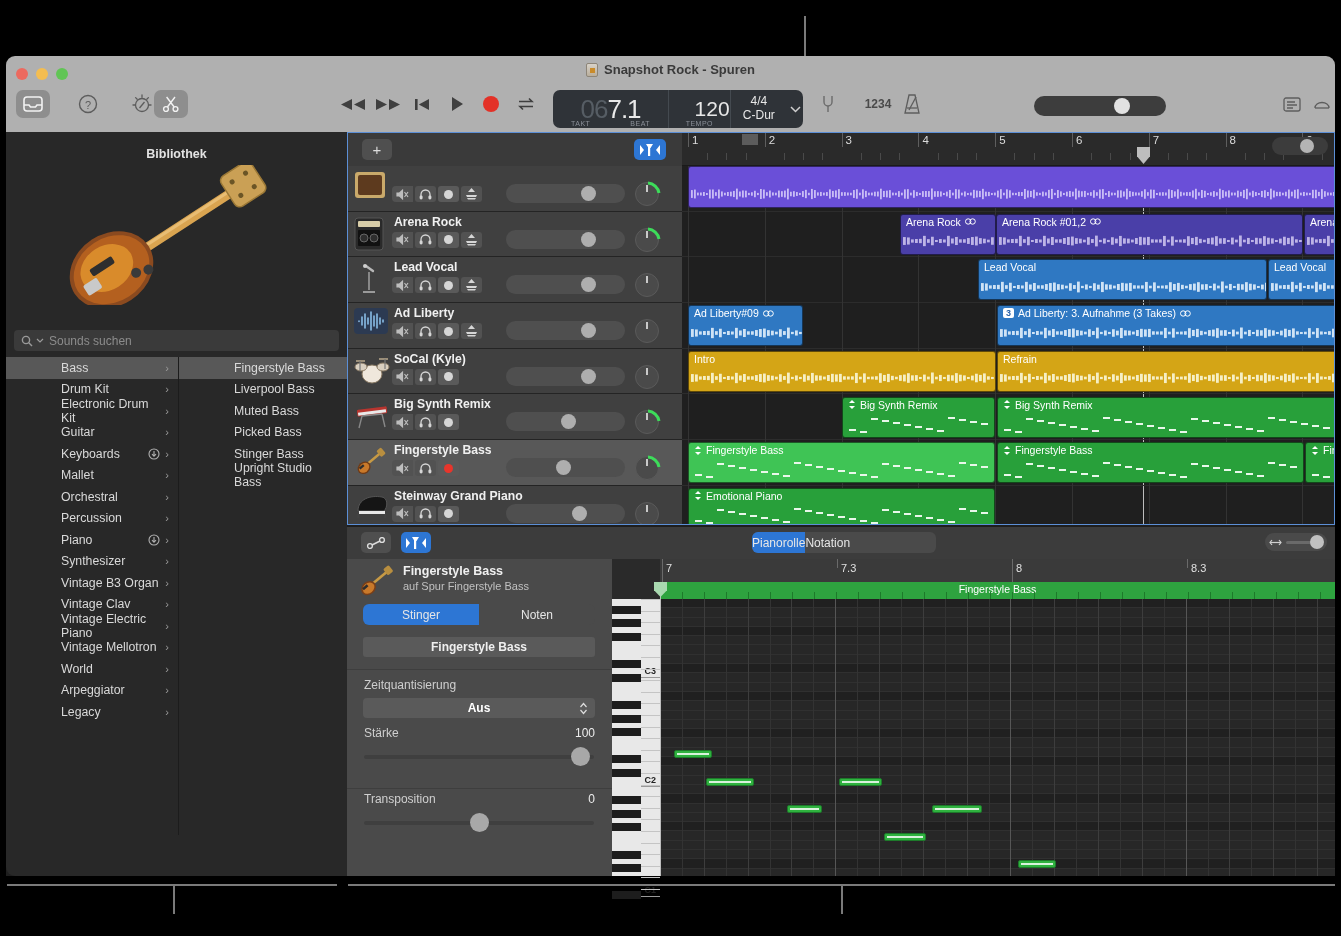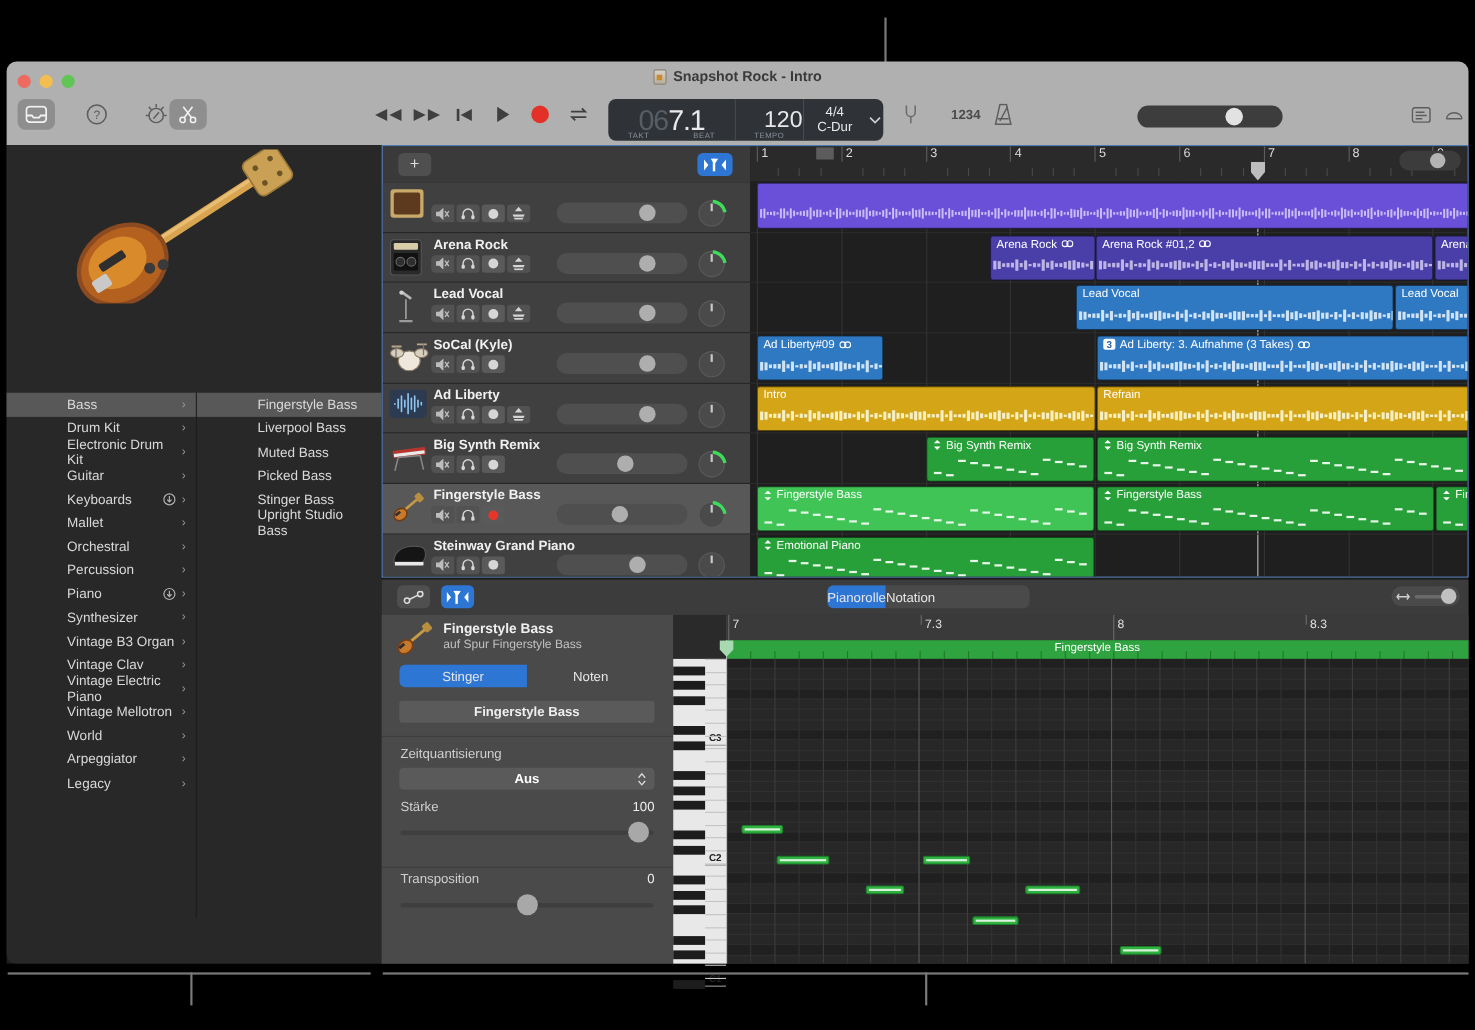--- a/index.html
+++ b/index.html
@@ -220,21 +220,21 @@
   <div class="annot" style="left:348px;top:884px;width:987px;height:2px;"></div>
 
   <div class="titlebar">
     <div class="traffic">
       <div class="tl r"></div>
       <div class="tl y"></div>
       <div class="tl g"></div>
     </div>
     <div class="wtitle">
       <span class="docicon"></span>
-      <span>Snapshot Rock - Intro</span>
+      <span>Snapshot Rock - Spuren</span>
     </div>
 
     <div class="toolbar">
 
       <div class="tbtn box" style="left:10px;top:6px;width:34px;height:28px;">
         <svg width="20" height="16" viewBox="0 0 20 16">
           <rect x="1" y="1" width="18" height="14" rx="3" fill="none" stroke="#f2f2f2" stroke-width="1.6"></rect>
           <path d="M1 9h5l1.5 2h5L14 9h5" fill="none" stroke="#f2f2f2" stroke-width="1.6"></path>
         </svg>
       </div>
@@ -354,20 +354,21 @@
           <path d="M2 12a7 5.5 0 1 1 14 0"></path>
             <path d="M2 12h14"></path>
         </svg>
       </div>
     </div>
   </div>
 
   <div class="content">
 
     <div class="library">
+      <div class="lib-title">Bibliothek</div>
 
       <div class="lib-art">
         <svg width="240" height="140" viewBox="0 0 240 140" style="position:absolute;left:50px;top:4px;">
           <g transform="rotate(-33 120 70)">
             <rect x="60" y="60" width="130" height="9" rx="3" fill="#d9a450"></rect>
             <rect x="60" y="61" width="130" height="3" fill="#e8bd74"></rect>
             <rect x="186" y="46" width="36" height="36" rx="6" fill="#caa055" stroke="#9b7836" stroke-width="1.5"></rect>
             <circle cx="196" cy="56" r="2.5" fill="#6b5526"></circle>
               <circle cx="212" cy="56" r="2.5" fill="#6b5526"></circle>
             <circle cx="196" cy="72" r="2.5" fill="#6b5526"></circle>
@@ -376,20 +377,30 @@
             <ellipse cx="47" cy="64" rx="40" ry="32" fill="#b4601f"></ellipse>
             <ellipse cx="44" cy="60" rx="28" ry="22" fill="#d98b2b"></ellipse>
             <rect x="28" y="52" width="26" height="8" rx="2" fill="#2e2e2e"></rect>
             <rect x="14" y="62" width="16" height="12" rx="2" fill="#c9c9c9"></rect>
             <circle cx="66" cy="80" r="5" fill="#3a3a3a"></circle>
             <circle cx="78" cy="84" r="5" fill="#3a3a3a"></circle>
           </g>
         </svg>
       </div>
 
+      <div class="searchwrap">
+        <svg width="12" height="12" viewBox="0 0 12 12" fill="none" stroke="#9a9a9a" stroke-width="1.4">
+          <circle cx="5" cy="5" r="3.6"></circle>
+            <path d="M7.8 7.8 L11 11"></path>
+        </svg>
+        <svg width="8" height="5" viewBox="0 0 8 5" style="margin-left:-2px">
+            <path d="M1 1 L4 4 L7 1" fill="none" stroke="#9a9a9a" stroke-width="1.2"></path>
+          </svg>
+        <input value="" placeholder="Sounds suchen" style="">
+      </div>
 
       <div class="lib-cols">
         <div class="lib-col-a" id="lib-categories">
             <div class="lib-item sel">
               <span class="nm">Bass</span>
               <span class="ch">›</span>
             </div>
             <div class="lib-item">
               <span class="nm">Drum Kit</span>
               <span class="ch">›</span>
@@ -621,56 +632,20 @@
               </div>
               <div class="mb rec">
                 <span class="dot"></span>
               </div>
               <div class="mb">
                 <svg width="13" height="12" viewBox="0 0 13 12" fill="#d6d6d6">
                   <path d="M6.5 0 L10 4 H3 Z"></path>
                   <path d="M1 7 h11 l-1 2 H2 Z"></path>
                   <path d="M2 10 h9 l-1 1.6 H3 Z"></path>
                 </svg>
-              </div>
-            </div>
-            <div class="vol">
-              <div class="k" style="left:74.88px;"></div>
-            </div>
-            <div class="pan">
-              <div class="ind"></div>
-            </div>
-          </div>
-          <div class="trow">
-            <div class="ticon">
-              <svg width="36" height="30" viewBox="0 0 36 30">
-                <ellipse cx="18" cy="20" rx="10" ry="9" fill="#efe7dc" stroke="#8a7a64"></ellipse>
-                <ellipse cx="7" cy="13" rx="6" ry="4" fill="#d9cfc0" stroke="#8a7a64"></ellipse>
-                <ellipse cx="29" cy="13" rx="6" ry="4" fill="#d9cfc0" stroke="#8a7a64"></ellipse>
-                <path d="M2 7h9M25 5h9" stroke="#b9a88c" stroke-width="1.6"></path>
-                <path d="M6 7v10M31 5v10" stroke="#777" stroke-width="1.2"></path>
-              </svg>
-            </div>
-            <div class="tname">SoCal (Kyle)</div>
-            <div class="btns">
-              <div class="mb first">
-                <svg width="13" height="11" viewBox="0 0 13 11" fill="none" stroke="#bdbdbd" stroke-width="1.2">
-                  <path d="M1 4h2.5L6.5 1.2v8.6L3.5 7H1Z" fill="#bdbdbd"></path>
-                  <path d="M8.5 3 L12 8 M12 3 L8.5 8"></path>
-                </svg>
-              </div>
-              <div class="mb">
-                <svg width="13" height="11" viewBox="0 0 13 11" fill="none" stroke="#d6d6d6" stroke-width="1.3">
-                  <path d="M2 7V5.5a4.5 4.5 0 0 1 9 0V7"></path>
-                  <rect x="0.6" y="6.4" width="3" height="4" rx="1.4" fill="#d6d6d6" stroke="none"></rect>
-                  <rect x="9.4" y="6.4" width="3" height="4" rx="1.4" fill="#d6d6d6" stroke="none"></rect>
-                </svg>
-              </div>
-              <div class="mb rec">
-                <span class="dot"></span>
               </div>
             </div>
             <div class="vol">
               <div class="k" style="left:74.88px;"></div>
             </div>
             <div class="pan">
               <div class="ind"></div>
             </div>
           </div>
           <div class="trow">
@@ -707,20 +682,56 @@
               </div>
               <div class="mb rec">
                 <span class="dot"></span>
               </div>
               <div class="mb">
                 <svg width="13" height="12" viewBox="0 0 13 12" fill="#d6d6d6">
                   <path d="M6.5 0 L10 4 H3 Z"></path>
                   <path d="M1 7 h11 l-1 2 H2 Z"></path>
                   <path d="M2 10 h9 l-1 1.6 H3 Z"></path>
                 </svg>
+              </div>
+            </div>
+            <div class="vol">
+              <div class="k" style="left:74.88px;"></div>
+            </div>
+            <div class="pan">
+              <div class="ind"></div>
+            </div>
+          </div>
+          <div class="trow">
+            <div class="ticon">
+              <svg width="36" height="30" viewBox="0 0 36 30">
+                <ellipse cx="18" cy="20" rx="10" ry="9" fill="#efe7dc" stroke="#8a7a64"></ellipse>
+                <ellipse cx="7" cy="13" rx="6" ry="4" fill="#d9cfc0" stroke="#8a7a64"></ellipse>
+                <ellipse cx="29" cy="13" rx="6" ry="4" fill="#d9cfc0" stroke="#8a7a64"></ellipse>
+                <path d="M2 7h9M25 5h9" stroke="#b9a88c" stroke-width="1.6"></path>
+                <path d="M6 7v10M31 5v10" stroke="#777" stroke-width="1.2"></path>
+              </svg>
+            </div>
+            <div class="tname">SoCal (Kyle)</div>
+            <div class="btns">
+              <div class="mb first">
+                <svg width="13" height="11" viewBox="0 0 13 11" fill="none" stroke="#bdbdbd" stroke-width="1.2">
+                  <path d="M1 4h2.5L6.5 1.2v8.6L3.5 7H1Z" fill="#bdbdbd"></path>
+                  <path d="M8.5 3 L12 8 M12 3 L8.5 8"></path>
+                </svg>
+              </div>
+              <div class="mb">
+                <svg width="13" height="11" viewBox="0 0 13 11" fill="none" stroke="#d6d6d6" stroke-width="1.3">
+                  <path d="M2 7V5.5a4.5 4.5 0 0 1 9 0V7"></path>
+                  <rect x="0.6" y="6.4" width="3" height="4" rx="1.4" fill="#d6d6d6" stroke="none"></rect>
+                  <rect x="9.4" y="6.4" width="3" height="4" rx="1.4" fill="#d6d6d6" stroke="none"></rect>
+                </svg>
+              </div>
+              <div class="mb rec">
+                <span class="dot"></span>
               </div>
             </div>
             <div class="vol">
               <div class="k" style="left:74.88px;"></div>
             </div>
             <div class="pan">
               <div class="ind"></div>
             </div>
           </div>
           <div class="trow">

